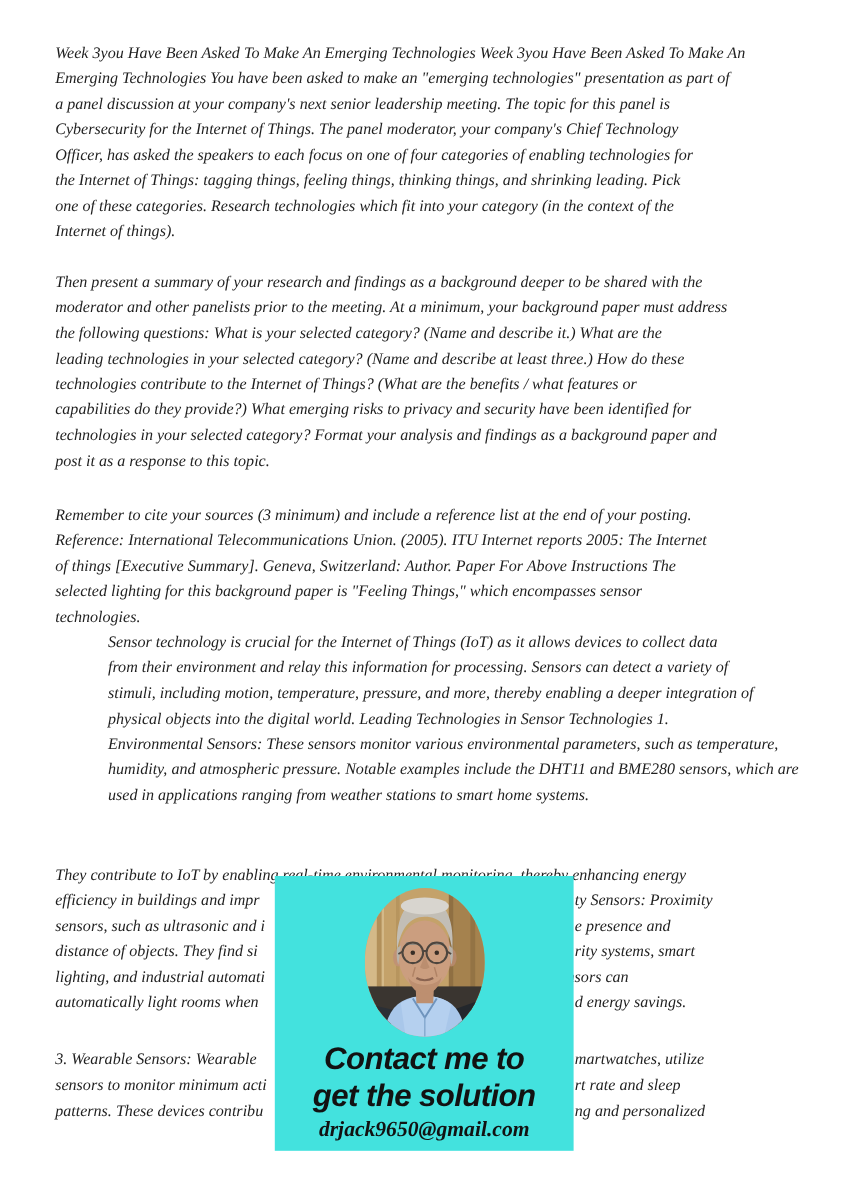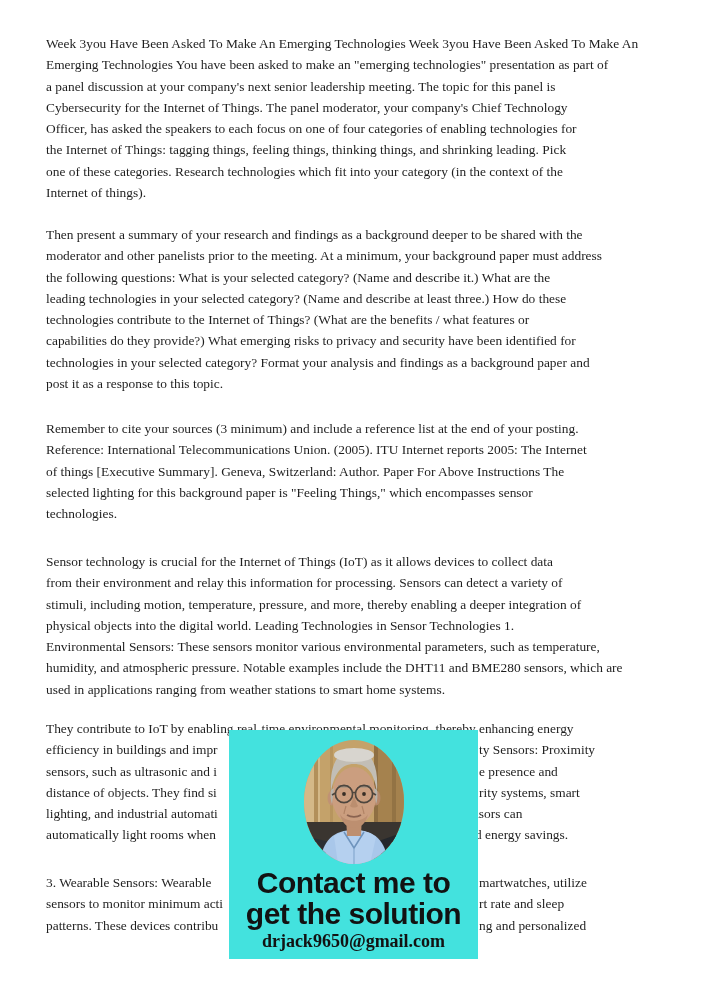--- a/index.html
+++ b/index.html
@@ -4,20 +4,21 @@
 <style>
   html,body{margin:0;padding:0;background:#ffffff;}
   .page{
     position:relative;
     width:708px;height:1000px;
     background:#ffffff;
     overflow:hidden;
     font-family:"Liberation Serif","DejaVu Serif",serif;
     font-size:13.4px;
     color:#1e1e1e;
+    font-style:italic;
   }
   .para{
     position:absolute;
     left:46px;
     white-space:nowrap;
   }
   .line{
     position:relative;
     height:21.3px;
     line-height:21.3px;
@@ -34,21 +35,21 @@
   .photo{
     position:absolute;
     left:75px;top:10px;
     width:100px;height:124px;
   }
   .headline{
     position:absolute;
     top:137px;left:0;right:0;
     font-family:"Liberation Sans","DejaVu Sans",sans-serif;
     font-weight:bold;
-    font-size:30px;
+    font-size:26px;
     line-height:31px;
     letter-spacing:-0.5px;
   }
   .email{
     position:absolute;
     top:199px;left:0;right:0;
     font-family:"Liberation Serif","DejaVu Serif",serif;
     font-weight:bold;
     font-size:18px;
     line-height:24px;
@@ -80,21 +81,21 @@
         <div class="line">technologies in your selected category? Format your analysis and findings as a background paper and</div>
         <div class="line">post it as a response to this topic.</div>
       </div>
       <div class="para" style="top: 418px;">
         <div class="line">Remember to cite your sources (3 minimum) and include a reference list at the end of your posting.</div>
         <div class="line">Reference: International Telecommunications Union. (2005). ITU Internet reports 2005: The Internet</div>
         <div class="line">of things [Executive Summary]. Geneva, Switzerland: Author. Paper For Above Instructions The</div>
         <div class="line">selected lighting for this background paper is "Feeling Things," which encompasses sensor</div>
         <div class="line">technologies.</div>
       </div>
-      <div class="para" style="top: 551px;">
+      <div class="para" style="top: 524px; margin-left: 44px;">
         <div class="line">Sensor technology is crucial for the Internet of Things (IoT) as it allows devices to collect data</div>
         <div class="line">from their environment and relay this information for processing. Sensors can detect a variety of</div>
         <div class="line">stimuli, including motion, temperature, pressure, and more, thereby enabling a deeper integration of</div>
         <div class="line">physical objects into the digital world. Leading Technologies in Sensor Technologies 1.</div>
         <div class="line">Environmental Sensors: These sensors monitor various environmental parameters, such as temperature,</div>
         <div class="line">humidity, and atmospheric pressure. Notable examples include the DHT11 and BME280 sensors, which are</div>
         <div class="line">used in applications ranging from weather stations to smart home systems.</div>
       </div>
       <div class="para" style="top: 718px;">
         <div class="line">
@@ -111,21 +112,21 @@
         <div class="line">
           <span class="frag-left">distance of objects. They find si</span>
           <span class="frag-right" style="left: 433px;">rity systems, smart</span>
         </div>
         <div class="line">
           <span class="frag-left">lighting, and industrial automati</span>
           <span class="frag-right" style="left: 415px; text-align: center;">sensors can</span>
         </div>
         <div class="line">
           <span class="frag-left">automatically light rooms when</span>
-          <span class="frag-right" style="left: 409px; padding-left: 20px;">d energy savings.</span>
+          <span class="frag-right" style="left: 433px;">d energy savings.</span>
         </div>
       </div>
       <div class="para" style="top: 872px;">
         <div class="line">
           <span class="frag-left">3. Wearable Sensors: Wearable</span>
           <span class="frag-right" style="left: 433px;">martwatches, utilize</span>
         </div>
         <div class="line">
           <span class="frag-left">sensors to monitor minimum acti</span>
           <span class="frag-right" style="left: 433px;">rt rate and sleep</span>

